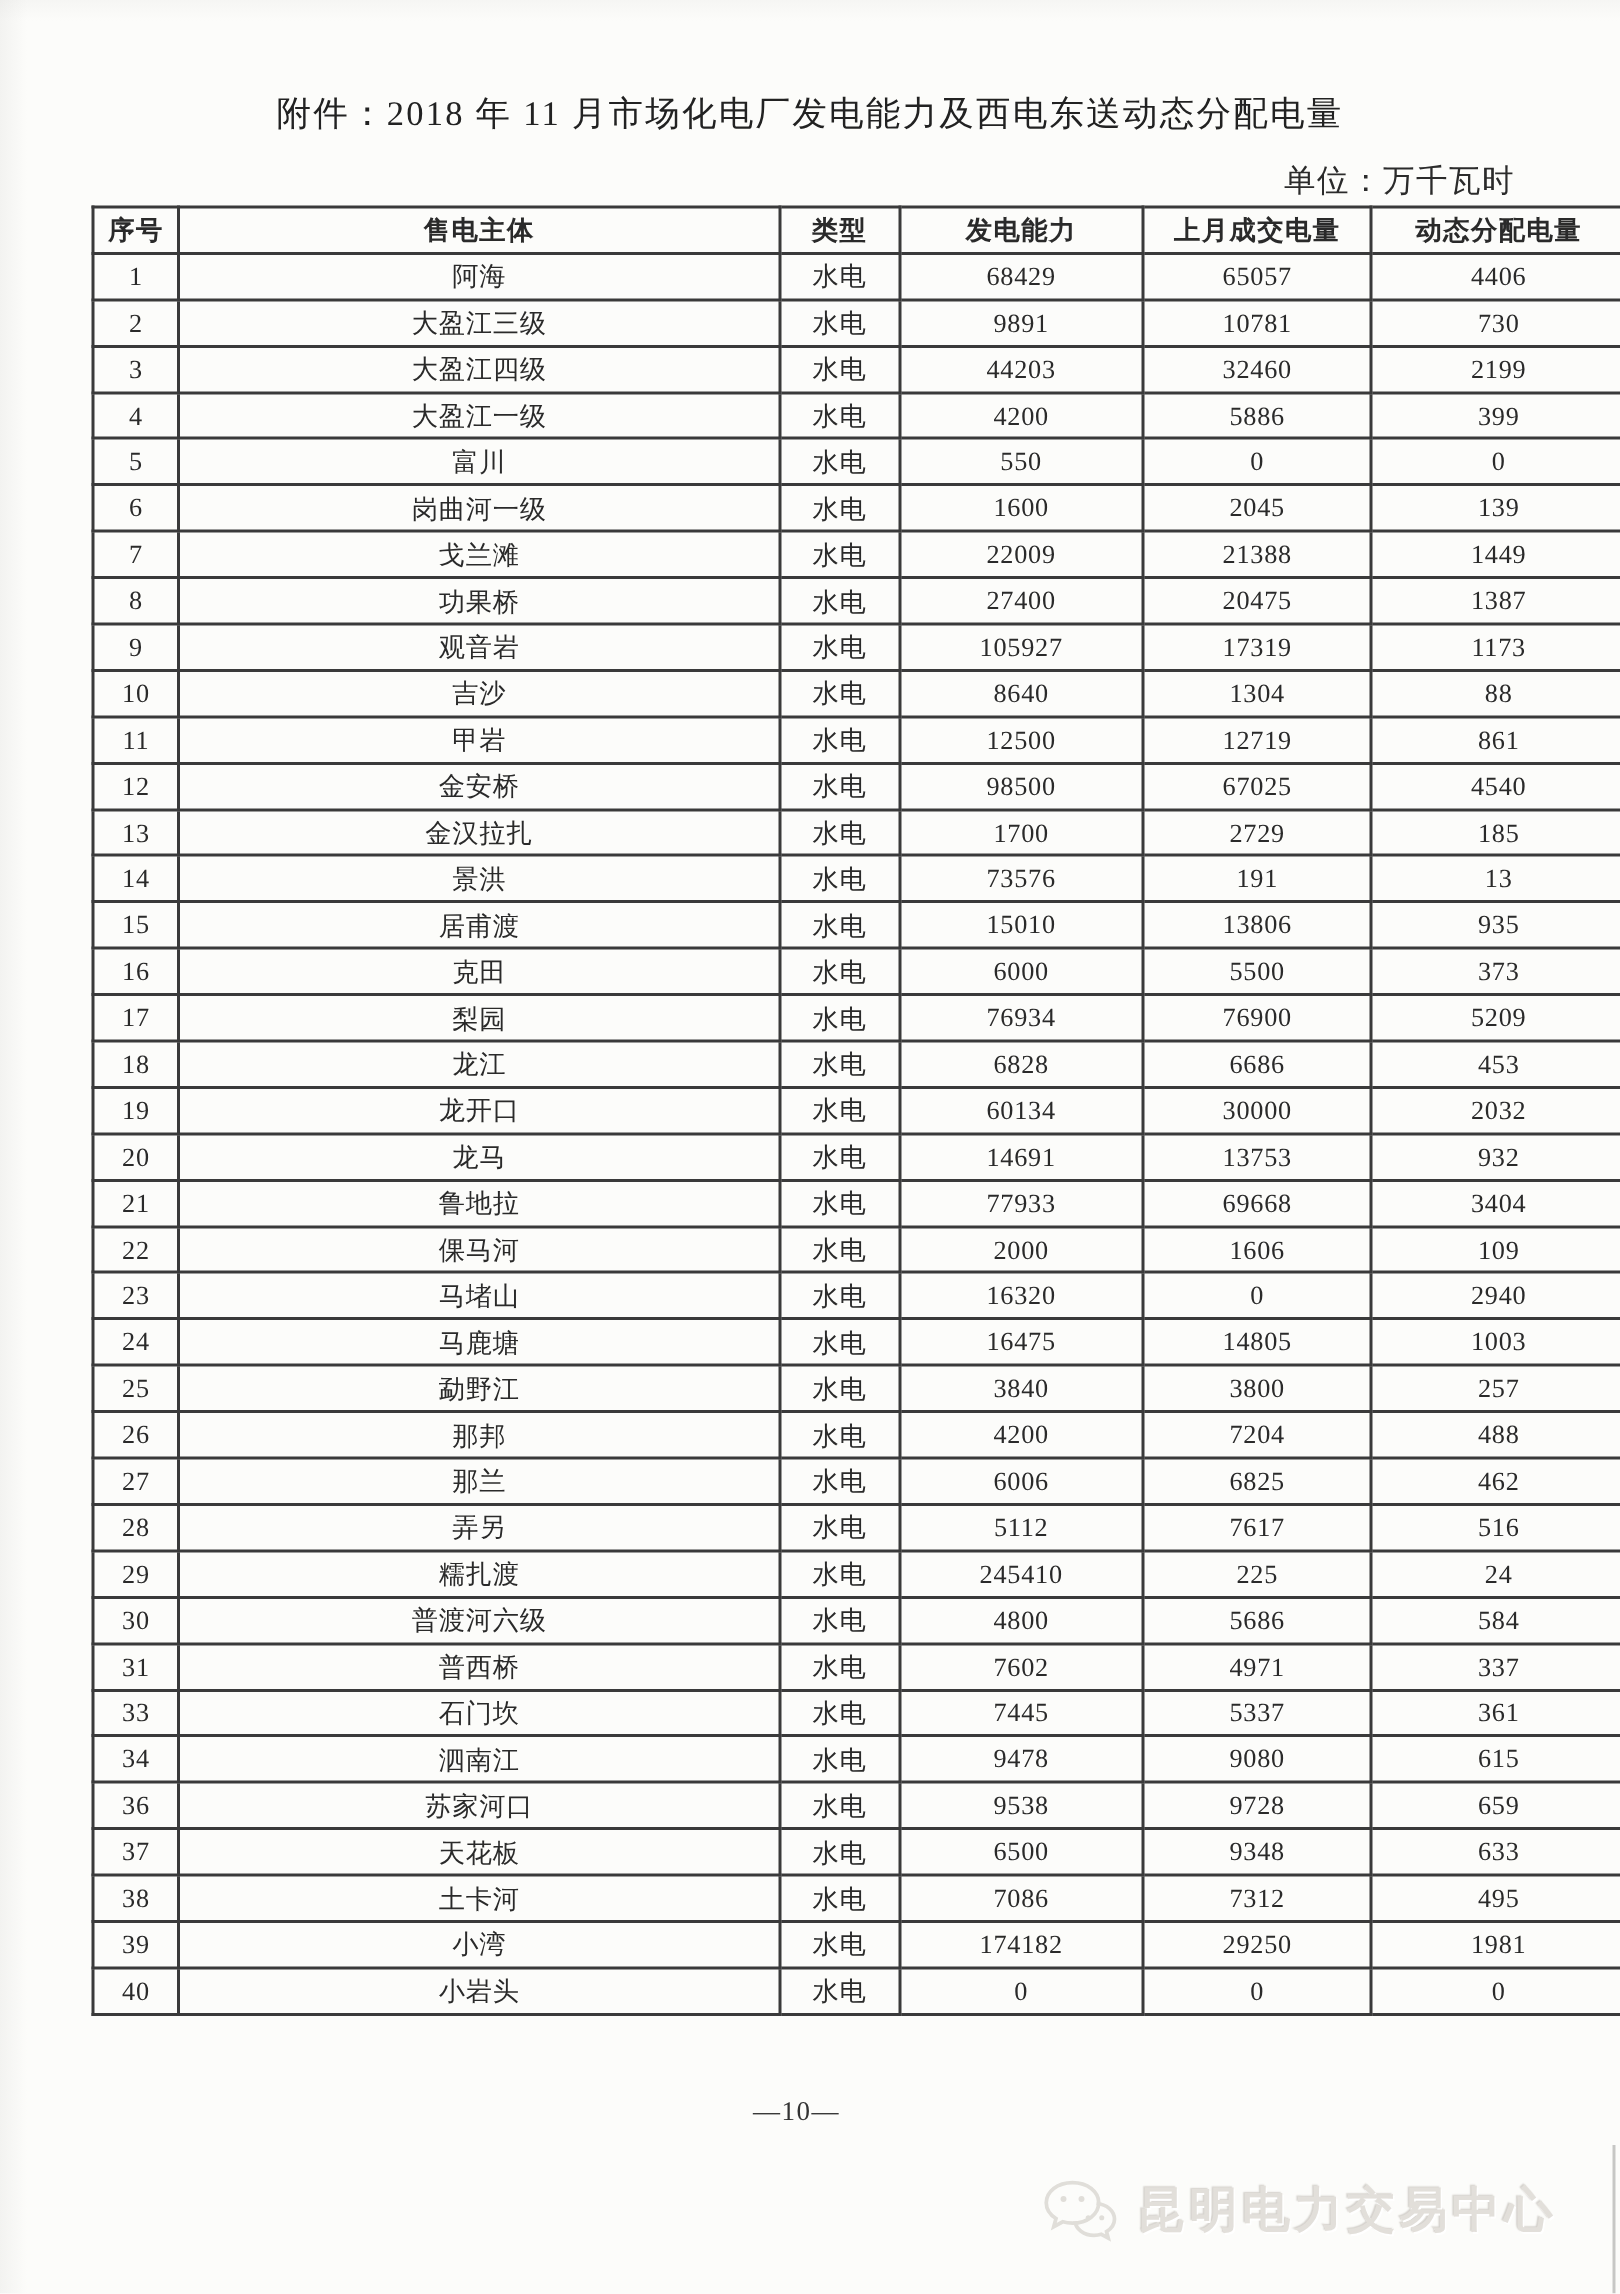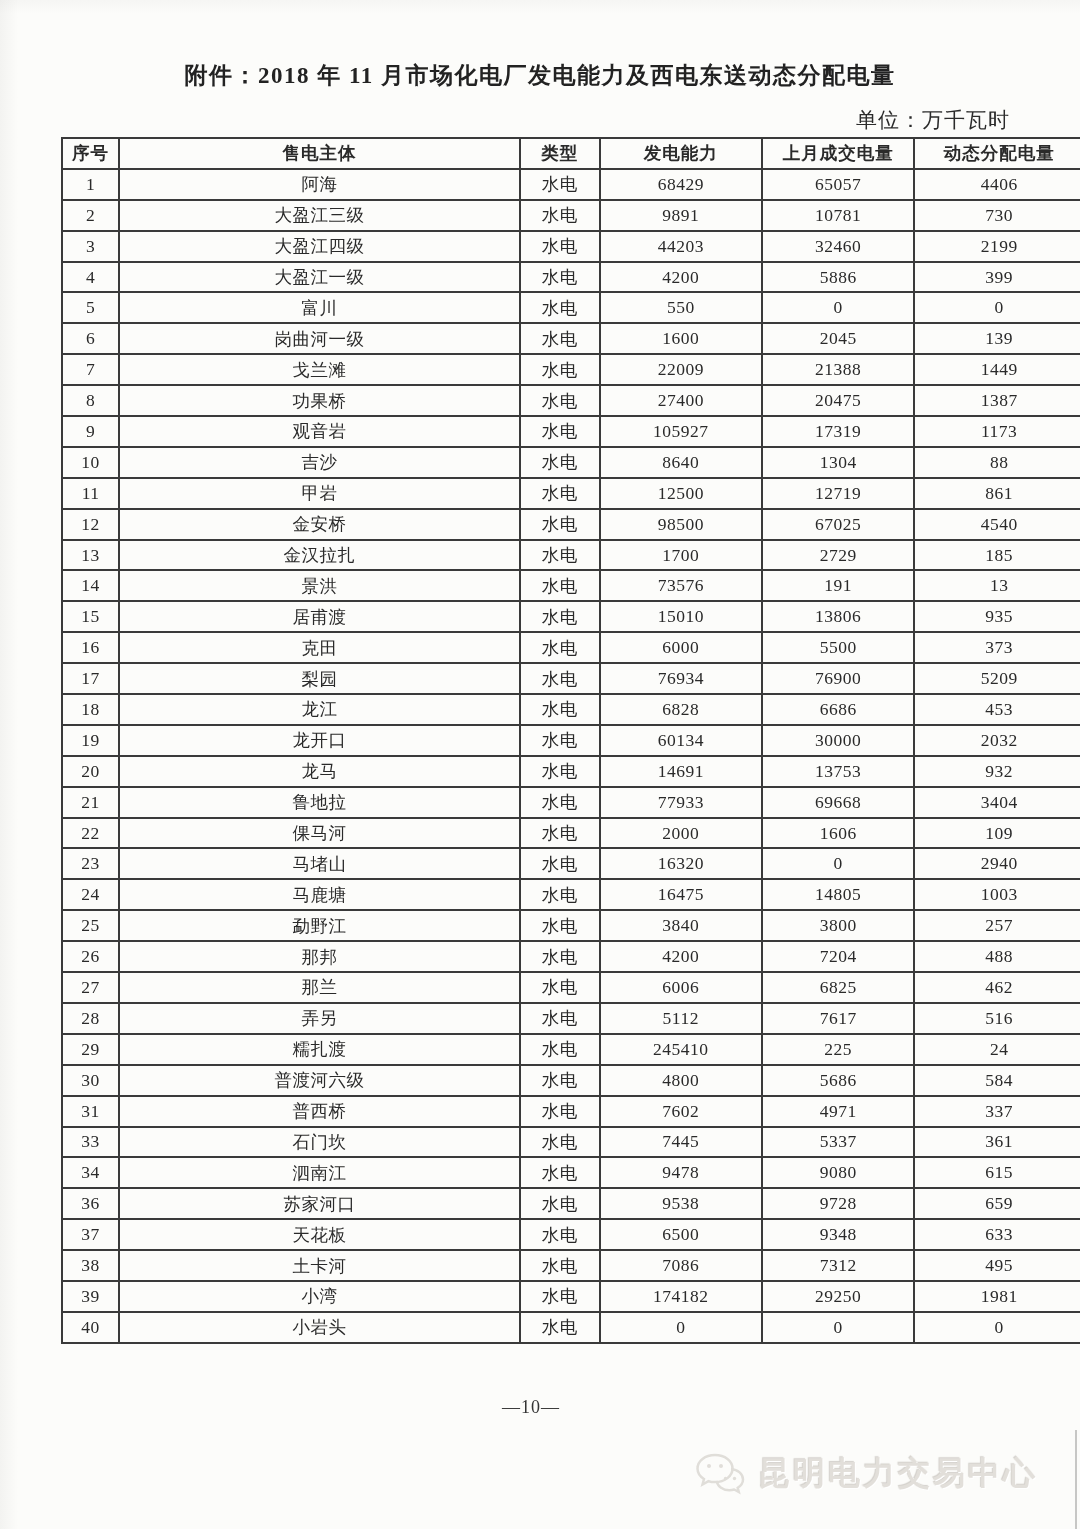--- a/index.html
+++ b/index.html
@@ -24,21 +24,21 @@
     pointer-events: none;
   }
   .doc-title {
     position: absolute;
     top: 60px;
     left: 0;
     width: 100%;
     margin: 0;
     text-align: center;
     font-size: 23px;
-    font-weight: 700;
+    font-weight: 400;
     letter-spacing: 1.5px;
     color: #222;
   }
   .unit-label {
     position: absolute;
     top: 106px;
     right: 70px;
     font-size: 21px;
     letter-spacing: 1px;
     color: #2b2b2b;

